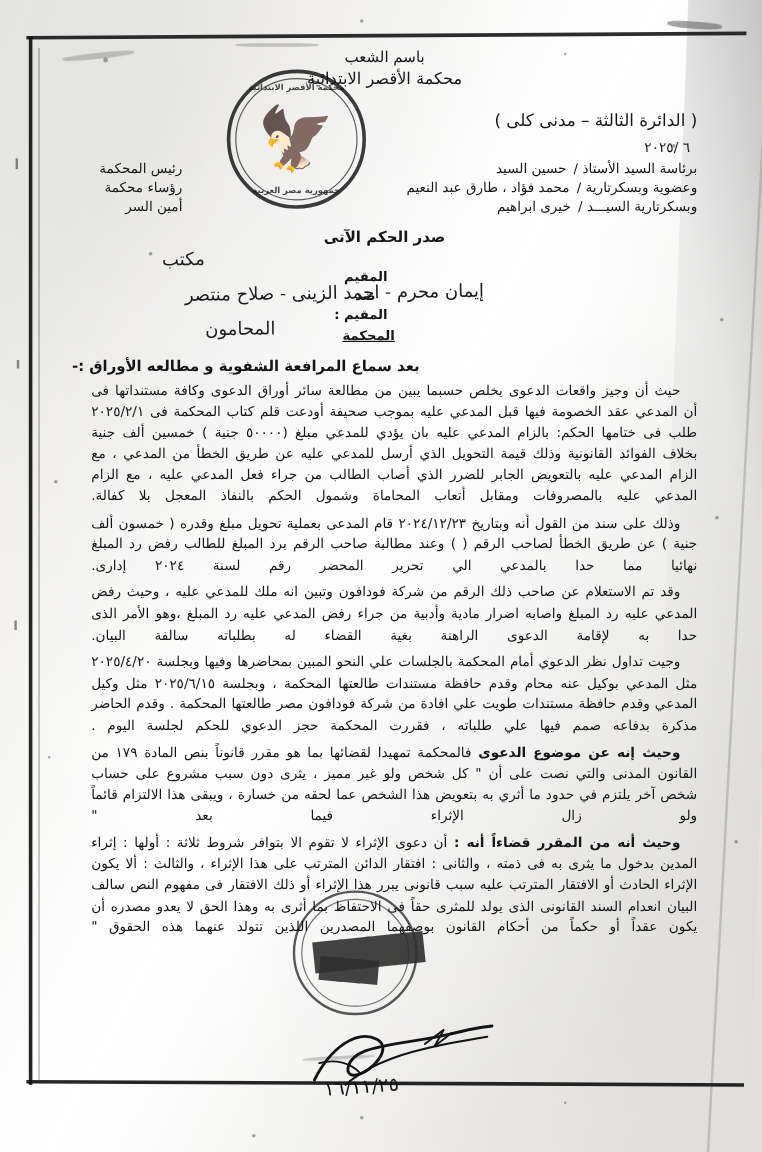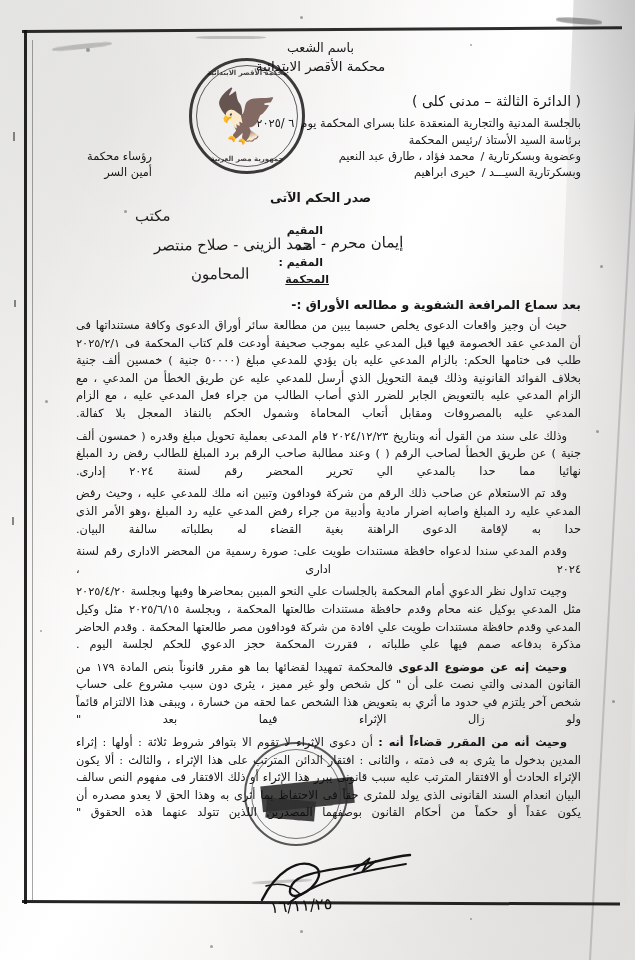--- a/index.html
+++ b/index.html
@@ -61,21 +61,21 @@
   .case-block{margin-top:4px;position:relative;height:86px;}
   .case-line{position:absolute;font-size:11.3px;white-space:nowrap;}
   .case-tag{position:absolute;font-size:11px;font-weight:bold;}
   .hand{
     font-family:"DejaVu Serif","Liberation Serif",serif;
     font-size:15px;color:#1b1b1b;
     transform:rotate(-0.8deg);
     position:absolute;white-space:nowrap;
   }
 
-  .t-after{font-weight:bold;font-size:12.4px;text-align:right;margin-top:2px;}
+  .t-after{font-weight:bold;font-size:12.4px;text-align:left;margin-top:2px;}
 
   p.body{
     font-size:11.35px;line-height:17.6px;
     text-align:justify;text-align-last:right;
     margin:5px 0 0 16px;
     text-indent:14px;
     word-spacing:.5px;
   }
   p.body.just{text-align-last:justify;}
   p.body b{font-weight:bold;}
@@ -154,26 +154,26 @@
   <div class="smudge" style="left:556px;top:18px;width:46px;height:6px;transform:rotate(4deg);opacity:.55;"></div>
   <div class="smudge" style="left:252px;top:880px;width:60px;height:3px;transform:rotate(-3deg);"></div>
 
   <div class="content">
 
     <div class="ttl t-people">باسم الشعب</div>
     <div class="ttl t-court">محكمة الأقصر الابتدائية</div>
     <div class="ttl t-circuit">( الدائرة الثالثة – مدنى كلى )</div>
 
     <div class="sess">
-      <span>بالجلسة المدنية والتجارية المنعقدة علنا بسراى المحكمة يوم</span>
       <span class="d">٦ /٢٠٢٥</span>
     </div>
 
     <div class="hdr-row" style="margin-top:3px;">
       <span>برئاسة السيد الأستاذ /</span>
+      <span class="mid" style="padding-right:6px;">حسين السيد</span>
       <span class="role">رئيس المحكمة</span>
     </div>
     <div class="hdr-row">
       <span>وعضوية وبسكرتارية /</span>
       <span class="mid" style="padding-right:6px;">محمد فؤاد      ،  طارق عبد النعيم</span>
       <span class="role">رؤساء محكمة</span>
     </div>
     <div class="hdr-row">
       <span>وبسكرتارية السيـــد /</span>
       <span class="mid" style="padding-right:6px;">خيرى ابراهيم</span>
@@ -183,29 +183,28 @@
     <div class="t-issued">صدر الحكم الآتى</div>
 
     <div class="case-block">
       <div class="case-tag" style="right:258px;top:15px;">المقيم</div>
       <div class="case-tag" style="right:268px;top:31px;">ضد</div>
       <div class="case-tag" style="right:258px;top:47px;">المقيم :</div>
       <div class="case-tag" style="right:252px;top:64px;text-decoration:underline;">المحكمة</div>
 
       <div class="hand" style="right:410px;top:-2px;">مكتب</div>
       <div class="hand" style="right:178px;top:26px;">إيمان محرم - احمد الزينى - صلاح منتصر</div>
-      <div class="hand" style="right:332px;top:56px;">المحامون</div>
+      <div class="hand" style="right:352px;top:56px;">المحامون</div>
     </div>
 
     <div class="t-after">بعد سماع المرافعة الشفوية و مطالعه الأوراق :-</div>
 
     <p class="body just">حيث أن وجيز واقعات الدعوى يخلص حسبما يبين من مطالعة سائر أوراق الدعوى وكافة مستنداتها فى أن المدعي  عقد الخصومة فيها  قبل المدعي عليه بموجب صحيفة أودعت قلم كتاب المحكمة فى ٢٠٢٥/٢/١ طلب فى ختامها الحكم: بالزام المدعي عليه بان يؤدي للمدعي مبلغ (٥٠٠٠٠ جنية ) خمسين ألف جنية بخلاف الفوائد القانونية وذلك قيمة التحويل الذي أرسل للمدعي عليه عن طريق الخطأ من المدعي ، مع الزام المدعي عليه بالتعويض الجابر للضرر الذي أصاب الطالب من جراء فعل المدعي عليه ، مع الزام المدعي عليه بالمصروفات ومقابل أتعاب المحاماة وشمول الحكم بالنفاذ المعجل بلا كفالة.</p>
     <p class="body just">وذلك على سند من القول أنه وبتاريخ ٢٠٢٤/١٢/٢٣ قام المدعى بعملية تحويل مبلغ وقدره ( خمسون ألف جنية ) عن طريق الخطأ لصاحب الرقم (            ) وعند مطالبة صاحب الرقم برد المبلغ للطالب رفض رد المبلغ نهائيا مما حدا بالمدعي الي تحرير المحضر رقم            لسنة ٢٠٢٤ إدارى.</p>
     <p class="body just">وقد تم الاستعلام عن صاحب ذلك الرقم من شركة فودافون وتبين انه ملك للمدعي عليه ، وحيث رفض المدعي عليه رد المبلغ واصابه اضرار مادية وأدبية من جراء رفض المدعي عليه رد المبلغ ،وهو الأمر الذى حدا به لإقامة الدعوى الراهنة بغية القضاء له بطلباته سالفة البيان.</p>
-    <p class="body just">وقدم المدعي سندا لدعواه حافظة مستندات طويت على:   صورة رسمية من المحضر الادارى رقم            لسنة ٢٠٢٤ ادارى ،</p>
     <p class="body just">وجيت تداول نظر الدعوي أمام المحكمة بالجلسات علي النحو المبين بمحاضرها وفيها وبجلسة ٢٠٢٥/٤/٢٠ مثل المدعي بوكيل عنه محام وقدم حافظة مستندات طالعتها المحكمة ، وبجلسة ٢٠٢٥/٦/١٥ مثل وكيل المدعي وقدم حافظة مستندات طويت علي افادة من شركة فودافون مصر طالعتها المحكمة . وقدم الحاضر مذكرة بدفاعه صمم فيها علي طلباته ، فقررت المحكمة حجز الدعوي للحكم لجلسة اليوم .</p>
     <p class="body just"><b>وحيث إنه عن موضوع الدعوى</b> فالمحكمة تمهيدا لقضائها بما هو مقرر قانوناً بنص المادة ١٧٩ من القانون المدنى والتي نصت على أن " كل شخص ولو غير مميز ، يثرى دون سبب مشروع على حساب شخص آخر يلتزم في حدود ما أثري به بتعويض هذا الشخص عما لحقه من خسارة ، ويبقى هذا الالتزام قائماً ولو زال الإثراء فيما بعد "</p>
     <p class="body just"><b>وحيث أنه من المقرر قضاءاً أنه :</b> أن دعوى الإثراء لا تقوم الا بتوافر شروط ثلاثة : أولها : إثراء المدين بدخول ما يثرى به فى ذمته ، والثانى : افتقار الدائن المترتب على هذا الإثراء ، والثالث : ألا يكون الإثراء الحادث أو الافتقار المترتب عليه سبب قانونى يبرر هذا الإثراء أو ذلك الافتقار فى مفهوم النص سالف البيان انعدام السند القانونى الذى يولد للمثرى حقاً فى الاحتفاظ بما أثرى به وهذا الحق لا يعدو مصدره أن يكون عقداً أو حكماً من أحكام القانون بوصفهما المصدرين اللذين تتولد عنهما هذه الحقوق "</p>
 
   </div>
 
   <div class="seal" style="left:189px;top:58px;width:116px;height:116px;">
     <div class="ring"></div>
     <div class="ring2"></div>
     <div class="txt-top">محكمة الأقصر الابتدائية</div>

